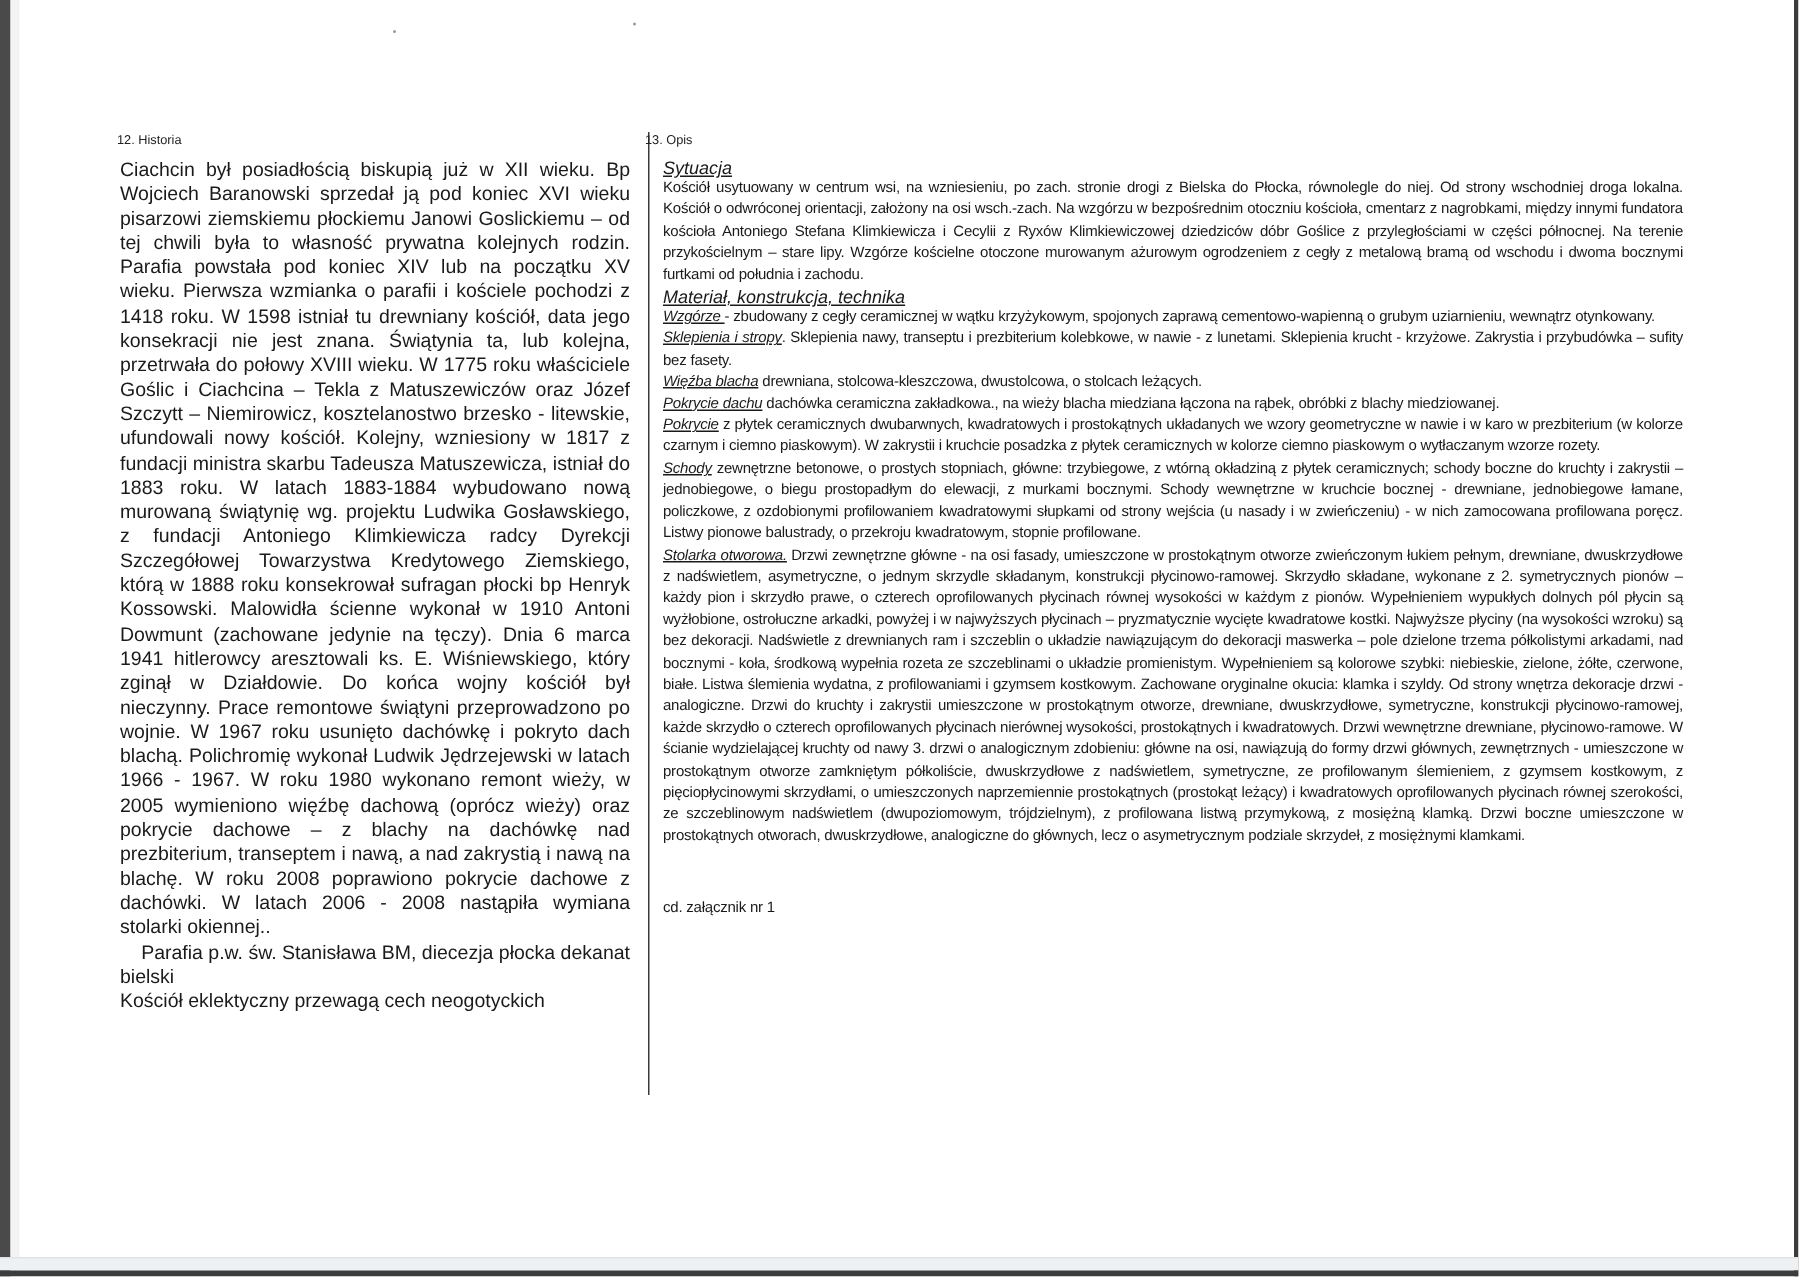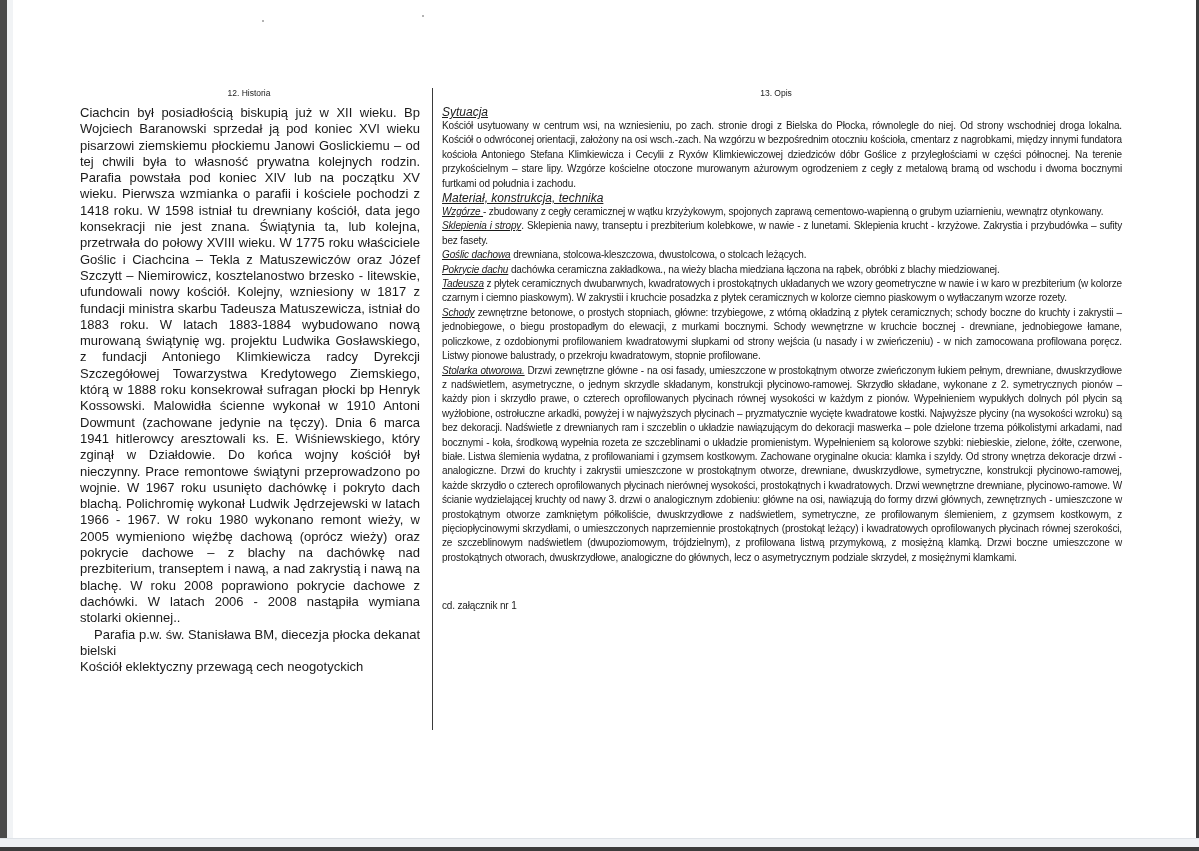--- a/index.html
+++ b/index.html
@@ -10,21 +10,21 @@
   .scan-edge-left-light { position: absolute; left: 7px; top: 0; width: 6px; height: 851px; background: #f1f3f5; }
   .scan-edge-right { position: absolute; right: 0; top: 0; width: 3px; height: 851px; background: #3c3c3c; }
   .scan-edge-bottom { position: absolute; left: 0; bottom: 0; width: 1199px; height: 4px; background: #3c3c3c; }
   .scan-edge-bottom-light { position: absolute; left: 0; bottom: 4px; width: 1199px; height: 9px; background: #eef1f4; border-top: 1px solid #dfe3e8; }
   .dust { position: absolute; width: 2px; height: 2px; background: #9a9a9a; border-radius: 1px; }
 
   .col-left { position: absolute; left: 80px; top: 88px; width: 340px; }
   .col-right { position: absolute; left: 442px; top: 88px; width: 680px; }
   .divider { position: absolute; left: 432px; top: 88px; width: 1px; height: 642px; background: #3a3a3a; }
 
-  .section-label { font-size: 8.5px; line-height: 11px; margin-bottom: 6px; color: #222; text-align: center; }
+  .section-label { font-size: 8.5px; line-height: 11px; margin-bottom: 6px; color: #222; }
   .col-left .section-label { margin-left: -2px; }
   .col-right .section-label { margin-left: -12px; }
 
   .history p {
     font-size: 13px; line-height: 16.3px; text-align: justify; text-align-last: left;
     letter-spacing: 0px;
   }
   .history .plain { text-align: right; }
 
   .desc { font-family: "Liberation Sans", sans-serif; }
@@ -59,20 +59,20 @@
 <section class="col-right desc">
   <div class="section-label">13. Opis</div>
 
   <div class="heading">Sytuacja</div>
   <p>Kościół usytuowany w centrum wsi, na wzniesieniu, po zach. stronie drogi z Bielska do Płocka, równolegle do niej. Od strony wschodniej droga lokalna. Kościół o odwróconej orientacji, założony na osi wsch.-zach. Na wzgórzu w bezpośrednim otoczniu kościoła, cmentarz z nagrobkami, między innymi fundatora kościoła Antoniego Stefana Klimkiewicza i Cecylii z Ryxów Klimkiewiczowej dziedziców dóbr Goślice z przyległościami w części północnej. Na terenie przykościelnym – stare lipy. Wzgórze kościelne otoczone murowanym ażurowym ogrodzeniem z cegły z metalową bramą od wschodu i dwoma bocznymi furtkami od południa i zachodu.</p>
 
   <div class="heading">Materiał, konstrukcja, technika</div>
 
   <p><span class="term">Wzgórze </span><span>- zbudowany z cegły ceramicznej w wątku krzyżykowym, spojonych zaprawą cementowo-wapienną o grubym uziarnieniu, wewnątrz otynkowany.</span></p>
   <p><span class="term">Sklepienia i stropy</span><span>. Sklepienia nawy, transeptu i prezbiterium kolebkowe, w nawie - z lunetami. Sklepienia krucht - krzyżowe. Zakrystia i przybudówka – sufity bez fasety.</span></p>
-  <p><span class="term">Goślic dachowa</span><span> drewniana, stolcowa-kleszczowa, dwustolcowa, o stolcach leżących.</span></p>
+  <p><span class="term">Więźba blacha</span><span> drewniana, stolcowa-kleszczowa, dwustolcowa, o stolcach leżących.</span></p>
   <p><span class="term">Pokrycie dachu</span><span> dachówka ceramiczna zakładkowa., na wieży blacha miedziana łączona na rąbek, obróbki z blachy miedziowanej.</span></p>
-  <p><span class="term">Tadeusza</span><span> z płytek ceramicznych dwubarwnych, kwadratowych i prostokątnych układanych we wzory geometryczne w nawie i w karo w prezbiterium (w kolorze czarnym i ciemno piaskowym). W zakrystii i kruchcie posadzka z płytek ceramicznych w kolorze ciemno piaskowym o wytłaczanym wzorze rozety.</span></p>
+  <p><span class="term">Pokrycie</span><span> z płytek ceramicznych dwubarwnych, kwadratowych i prostokątnych układanych we wzory geometryczne w nawie i w karo w prezbiterium (w kolorze czarnym i ciemno piaskowym). W zakrystii i kruchcie posadzka z płytek ceramicznych w kolorze ciemno piaskowym o wytłaczanym wzorze rozety.</span></p>
   <p><span class="term">Schody</span><span> zewnętrzne betonowe, o prostych stopniach, główne: trzybiegowe, z wtórną okładziną z płytek ceramicznych; schody boczne do kruchty i zakrystii – jednobiegowe, o biegu prostopadłym do elewacji, z murkami bocznymi. Schody wewnętrzne w kruchcie bocznej - drewniane, jednobiegowe łamane, policzkowe, z ozdobionymi profilowaniem kwadratowymi słupkami od strony wejścia (u nasady i w zwieńczeniu) - w nich zamocowana profilowana poręcz. Listwy pionowe balustrady, o przekroju kwadratowym, stopnie profilowane.</span></p>
   <p><span class="term">Stolarka otworowa.</span><span> Drzwi zewnętrzne główne - na osi fasady, umieszczone w prostokątnym otworze zwieńczonym łukiem pełnym, drewniane, dwuskrzydłowe z nadświetlem, asymetryczne, o jednym skrzydle składanym, konstrukcji płycinowo-ramowej. Skrzydło składane, wykonane z 2. symetrycznych pionów – każdy pion i skrzydło prawe, o czterech oprofilowanych płycinach równej wysokości w każdym z pionów. Wypełnieniem wypukłych dolnych pól płycin są wyżłobione, ostrołuczne arkadki, powyżej i w najwyższych płycinach – pryzmatycznie wycięte kwadratowe kostki. Najwyższe płyciny (na wysokości wzroku) są bez dekoracji. Nadświetle z drewnianych ram i szczeblin o układzie nawiązującym do dekoracji maswerka – pole dzielone trzema półkolistymi arkadami, nad bocznymi - koła, środkową wypełnia rozeta ze szczeblinami o układzie promienistym. Wypełnieniem są kolorowe szybki: niebieskie, zielone, żółte, czerwone, białe. Listwa ślemienia wydatna, z profilowaniami i gzymsem kostkowym. Zachowane oryginalne okucia: klamka i szyldy. Od strony wnętrza dekoracje drzwi - analogiczne. Drzwi do kruchty i zakrystii umieszczone w prostokątnym otworze, drewniane, dwuskrzydłowe, symetryczne, konstrukcji płycinowo-ramowej, każde skrzydło o czterech oprofilowanych płycinach nierównej wysokości, prostokątnych i kwadratowych. Drzwi wewnętrzne drewniane, płycinowo-ramowe. W ścianie wydzielającej kruchty od nawy 3. drzwi o analogicznym zdobieniu: główne na osi, nawiązują do formy drzwi głównych, zewnętrznych - umieszczone w prostokątnym otworze zamkniętym półkoliście, dwuskrzydłowe z nadświetlem, symetryczne, ze profilowanym ślemieniem, z gzymsem kostkowym, z pięciopłycinowymi skrzydłami, o umieszczonych naprzemiennie prostokątnych (prostokąt leżący) i kwadratowych oprofilowanych płycinach równej szerokości, ze szczeblinowym nadświetlem (dwupoziomowym, trójdzielnym), z profilowana listwą przymykową, z mosiężną klamką. Drzwi boczne umieszczone w prostokątnych otworach, dwuskrzydłowe, analogiczne do głównych, lecz o asymetrycznym podziale skrzydeł, z mosiężnymi klamkami.</span></p>
 
   <p class="plain">cd. załącznik nr 1</p>
 </section>
 
 </body></html>

